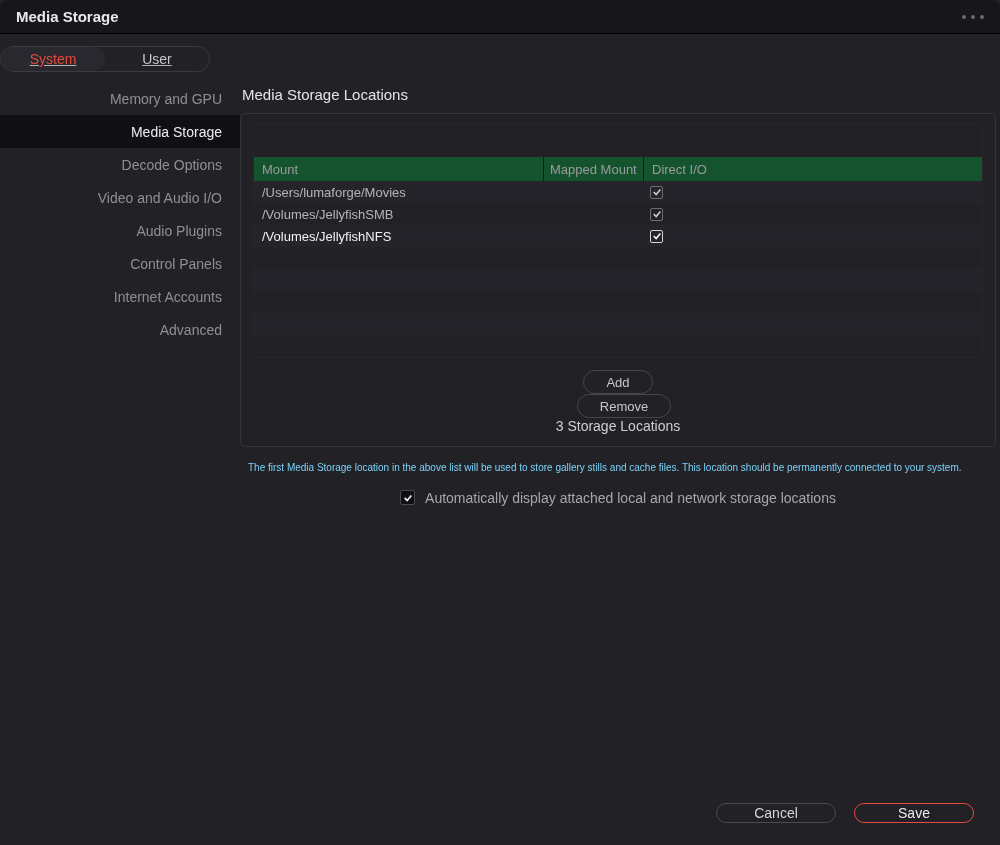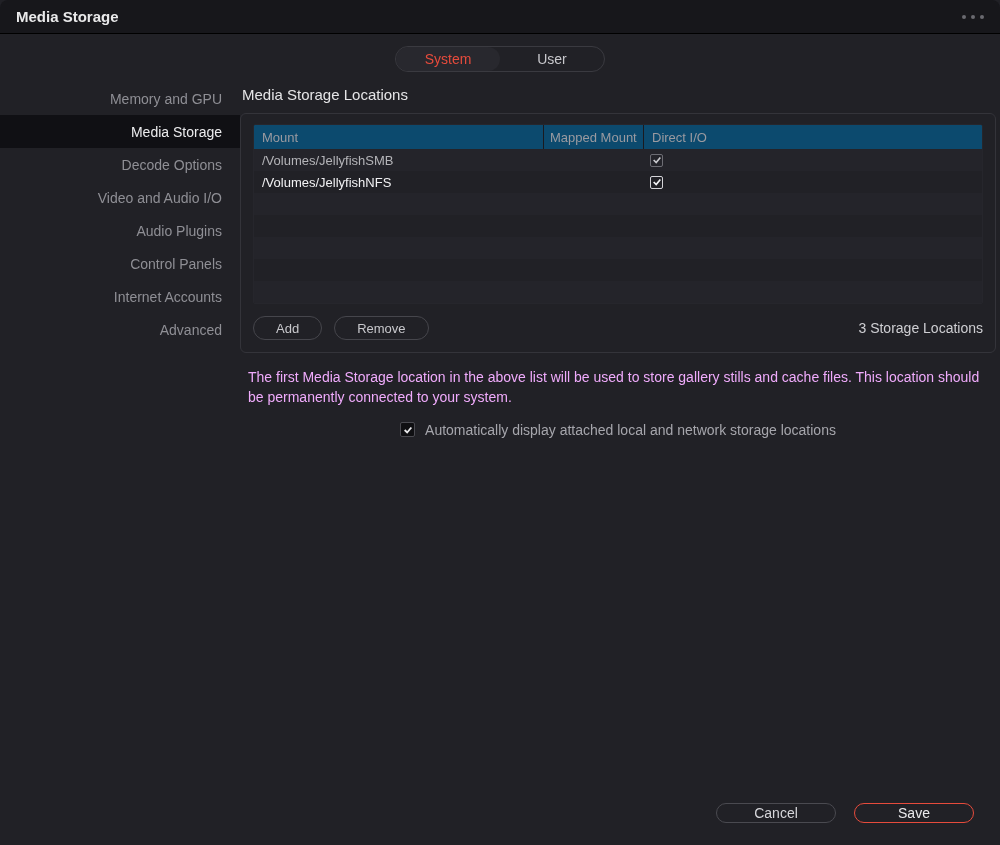--- a/index.html
+++ b/index.html
@@ -35,23 +35,24 @@
     align-items: center;
   }
   .title-bar .dots span {
     width: 4px; height: 4px; border-radius: 50%;
     background: #6a6a70;
   }
 
   
   .pill-row {
     display: flex;
-    justify-content: center;
+    justify-content: flex-start;
     padding-top: 12px;
     padding-bottom: 8px;
+    text-decoration: underline;
   }
   .pill {
     display: flex;
     border: 1px solid #3a3a40;
     border-radius: 14px;
     overflow: hidden;
     height: 26px;
   }
   .pill button {
     background: transparent;
@@ -124,23 +125,24 @@
     border-radius: 2px;
     overflow: hidden;
   }
   .tbl-head, .tbl-row {
     display: flex;
     align-items: center;
     height: 22px;
     font-size: 13px;
   }
   .tbl-head {
-    background: #0c4a6e;
+    background: #14532d;
     color: #9a9aa0;
     height: 24px;
+    margin-top: 32px;
   }
   .tbl-row:nth-child(odd) { background: #24242a; }
   .tbl-row:nth-child(even) { background: #212126; }
   .tbl-row.sel { color: #f2f2f4; font-weight: 500; }
   .col-mount { flex: 0 0 290px; padding-left: 8px; overflow: hidden; text-overflow: ellipsis; white-space: nowrap; }
   .col-mapped { flex: 0 0 100px; }
   .col-direct { flex: 1; padding-left: 6px; display:flex; align-items:center; }
   .tbl-head .col-mount,
   .tbl-head .col-mapped { border-right: 1px solid #1a1a1f; height: 100%; display:flex; align-items:center; }
   .tbl-head .col-mapped { padding-left: 6px; }
@@ -157,38 +159,39 @@
   }
   .chk svg { width: 10px; height: 10px; }
   .chk path { stroke: #c9c9cd; stroke-width: 2; fill: none; }
   .chk.bright { border-color: #d4d4d8; }
   .chk.bright path { stroke: #f2f2f4; }
 
   .panel-actions {
     display: flex;
     align-items: center;
     margin-top: 12px;
+    flex-direction: column;
   }
   .btn {
     height: 24px;
     border: 1px solid #46464c;
     background: transparent;
     color: #c8c8cc;
     border-radius: 12px;
     padding: 0 22px;
     font-size: 13px;
     cursor: pointer;
   }
   .btn + .btn { margin-left: 12px; }
   .panel-actions .spacer { flex: 1; }
   .loc-count { color: #cfcfd3; font-size: 14px; }
 
   .help-text {
-    color: #f0abfc;
-    font-size: 14px;
+    color: #7dd3fc;
+    font-size: 10px;
     line-height: 1.45;
     padding: 14px 8px 0 8px;
   }
 
   .auto-row {
     display: flex;
     justify-content: center;
     align-items: center;
     gap: 10px;
     padding-top: 14px;
@@ -277,20 +280,31 @@
     <div class="section-title">Media Storage Locations</div>
 
     <div class="panel">
       <div class="tbl">
         <div class="tbl-head">
           <div class="col-mount">Mount</div>
           <div class="col-mapped">Mapped Mount</div>
           <div class="col-direct">Direct I/O</div>
         </div>
         <div id="tbl-body">
+            <div class="tbl-row">
+              <div class="col-mount">/Users/lumaforge/Movies</div>
+              <div class="col-mapped"></div>
+              <div class="col-direct">
+                <span class="chk">
+                  <svg viewBox="0 0 12 12">
+                    <path d="M2 6 L5 9 L10 3"></path>
+                  </svg>
+                </span>
+              </div>
+            </div>
             <div class="tbl-row">
               <div class="col-mount">/Volumes/JellyfishSMB</div>
               <div class="col-mapped"></div>
               <div class="col-direct">
                 <span class="chk">
                   <svg viewBox="0 0 12 12">
                     <path d="M2 6 L5 9 L10 3"></path>
                   </svg>
                 </span>
               </div>

